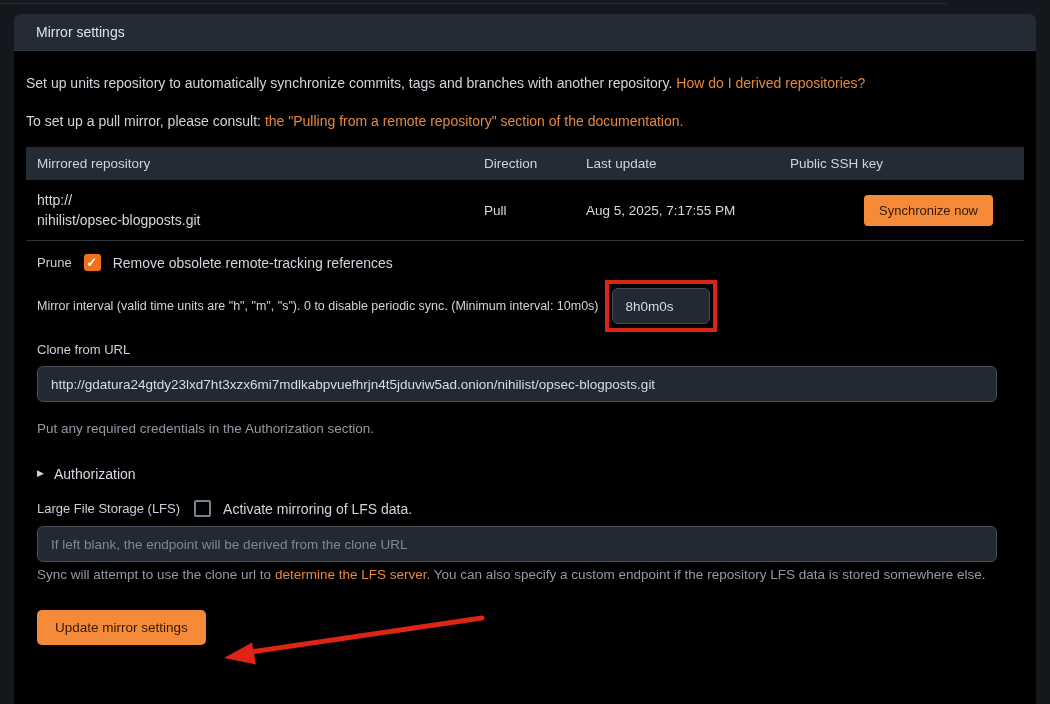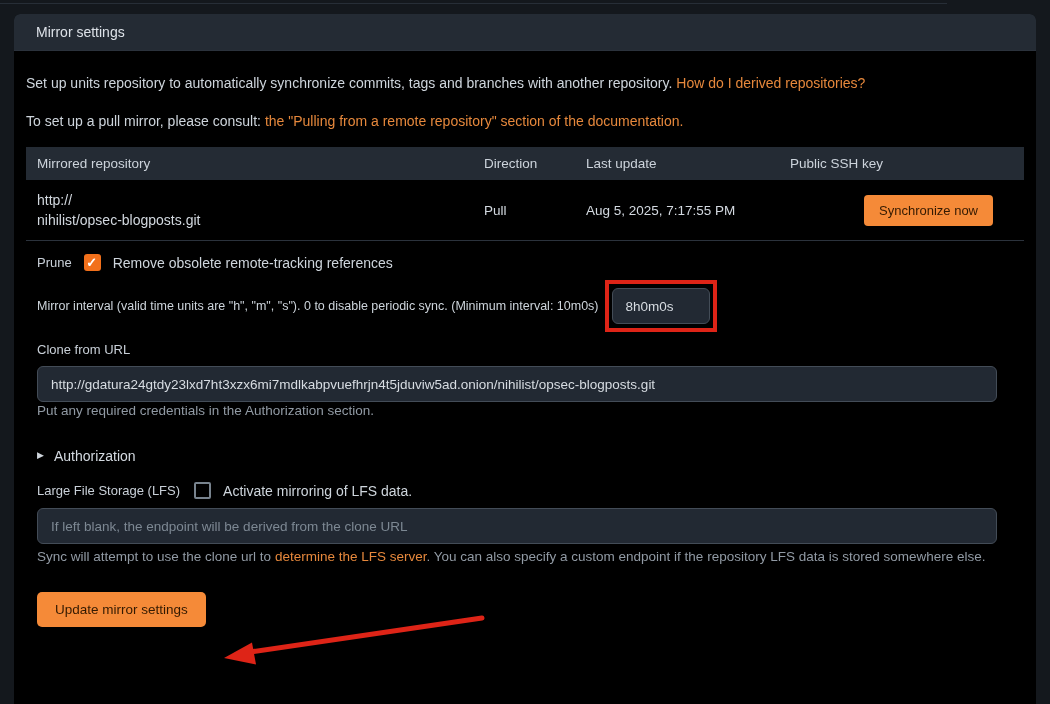--- a/index.html
+++ b/index.html
@@ -109,21 +109,21 @@
     font-size: 13.5px;
     height: 36px;
     padding: 0 13px;
     outline: none;
   }
   input.text-input::placeholder { color: #7d8893; opacity: 1; }
   .interval-input { width: 98px; height: 35px; padding: 0 10px; font-size: 14px; }
 
   .field-label { margin-top: 18px; font-size: 13px; color: #c9d0d8; }
   .full-input { display: block; width: 100%; margin-top: 9px; }
-  .help-text { margin-top: 0; font-size: 13.5px; line-height: 17px; color: #919aa4; }
+  .help-text { margin-top: 18px; font-size: 13.5px; line-height: 17px; color: #919aa4; }
   .help-lfs { margin-top: 4px; max-width: 960px; }
 
   .auth-row { margin-top: 29px; font-size: 14px; color: #d4dae1; cursor: pointer; display: flex; align-items: center; }
   .tri { font-size: 9px; color: #cfd5dc; margin-right: 10px; display: inline-block; transform: translateY(-1px); }
 
   .lfs-row { margin-top: 18px; gap: 12px; }
   .lfs-label-gap { margin-right: 2px; }
   .lfs-endpoint-label { margin-top: 19px; }
 
   .annot-arrow-svg {

